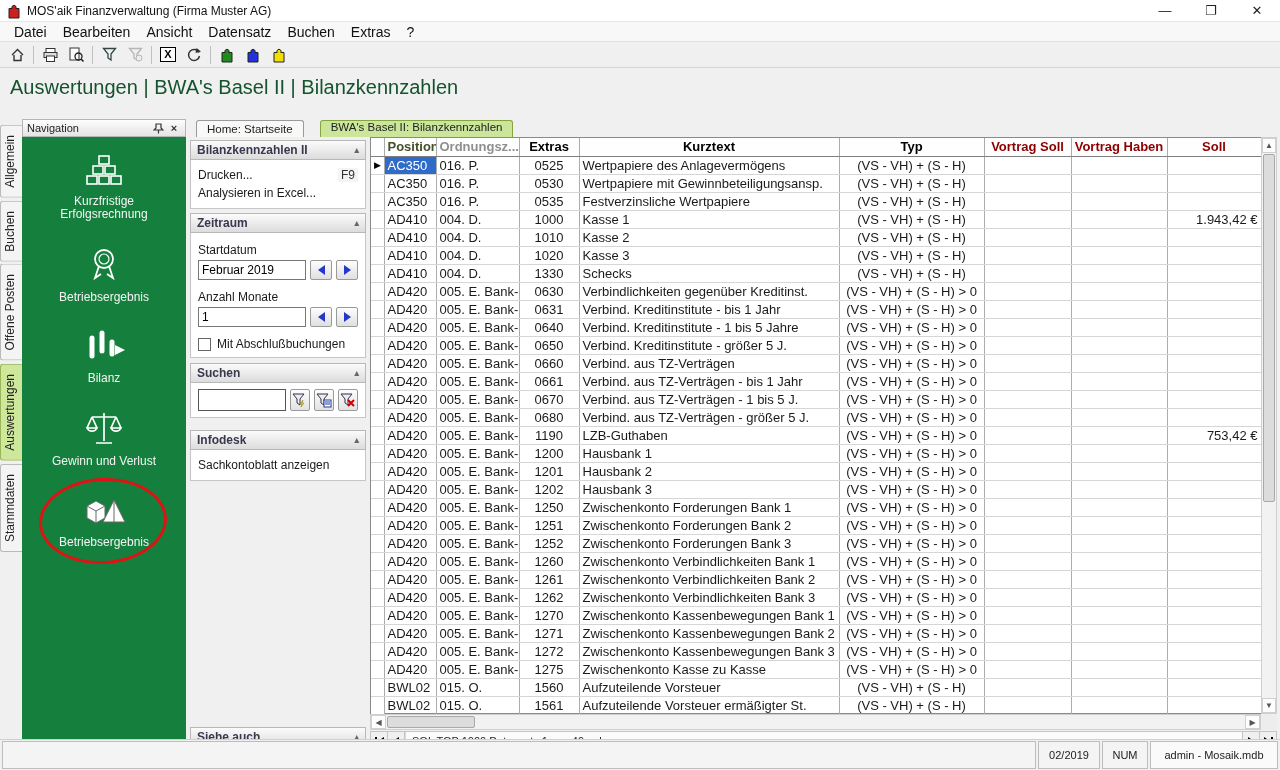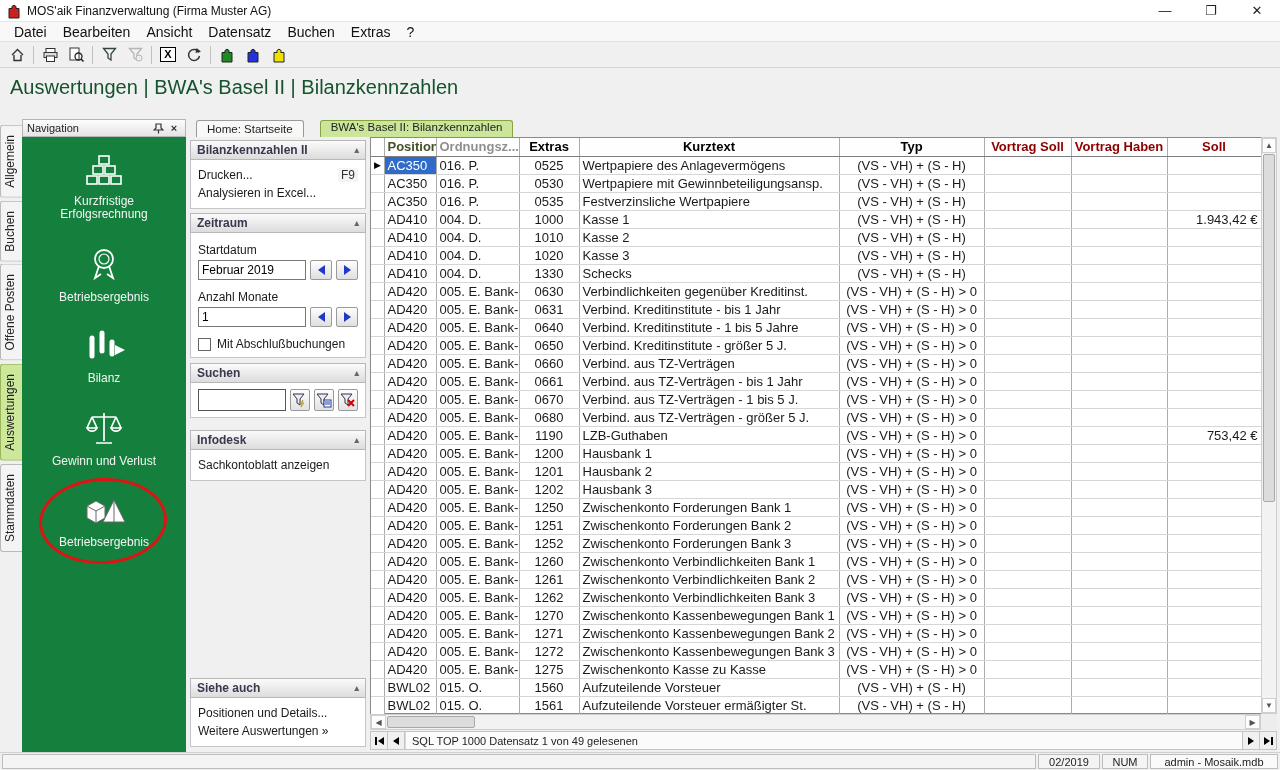--- a/index.html
+++ b/index.html
@@ -100,21 +100,21 @@
   
   #recordnav { position:absolute; left:370px; top:731px; width:907px; height:19px; background:#f0f0f0; border:1px solid #c4c4c4; display:flex; align-items:stretch; }
   .rn-btn { width:17px; display:flex; align-items:center; justify-content:center; gap:1px; background:#f0f0f0; border-right:1px solid #c4c4c4; }
   .rn-btn.right { border-left:1px solid #c4c4c4; border-right:none; }
   .rn-bar { width:2px; height:8px; background:#000; }
   .rn-tri-l { width:0; height:0; border-right:6px solid #000; border-top:4px solid transparent; border-bottom:4px solid transparent; }
   .rn-tri-r { width:0; height:0; border-left:6px solid #000; border-top:4px solid transparent; border-bottom:4px solid transparent; }
   #rn-text { flex:1; background:#fbfbfb; border-left:1px solid #d8d8d8; display:flex; align-items:center; padding-left:6px; font-size:11px; color:#222; }
 
   
-  #statusbar { position:absolute; left:0; right:0; bottom:0; height:18px; background:#f0f0f0; border-top:1px solid #d0d0d0; display:flex; align-items:stretch; gap:2px; padding:1px 2px; font-size:11px; }
+  #statusbar { position:absolute; left:0; right:0; bottom:0; height:31px; background:#f0f0f0; border-top:1px solid #d0d0d0; display:flex; align-items:stretch; gap:2px; padding:1px 2px; font-size:11px; }
   .st-seg { border:1px solid #bdbdbd; background:#f4f4f4; display:flex; align-items:center; justify-content:center; padding:0 6px; color:#222; }
   #st-main { flex:1; justify-content:flex-start; }
   #st-period { width:62px; }
   #st-num { width:46px; }
   #st-user { width:128px; background:#fafafa; }
 
   svg { display:block; }
 </style>
 </head>
 <body>
@@ -401,28 +401,20 @@
         <span>Sachkontoblatt anzeigen</span>
       </div>
     </div>
   </div>
 
   <div class="section" style="bottom:5px">
     <div class="sec-h">
       <span>Siehe auch</span>
       <span class="spacer"></span>
         <span class="arr">▴</span>
-    </div>
-    <div class="sec-b">
-      <div class="link-row">
-        <span>Positionen und Details...</span>
-      </div>
-      <div class="link-row">
-        <span>Weitere Auswertungen »</span>
-      </div>
     </div>
   </div>
 </div>
 
 <div id="grid">
   <table>
     <colgroup>
       <col style="width:13px">
         <col style="width:52px">
         <col style="width:83px">

